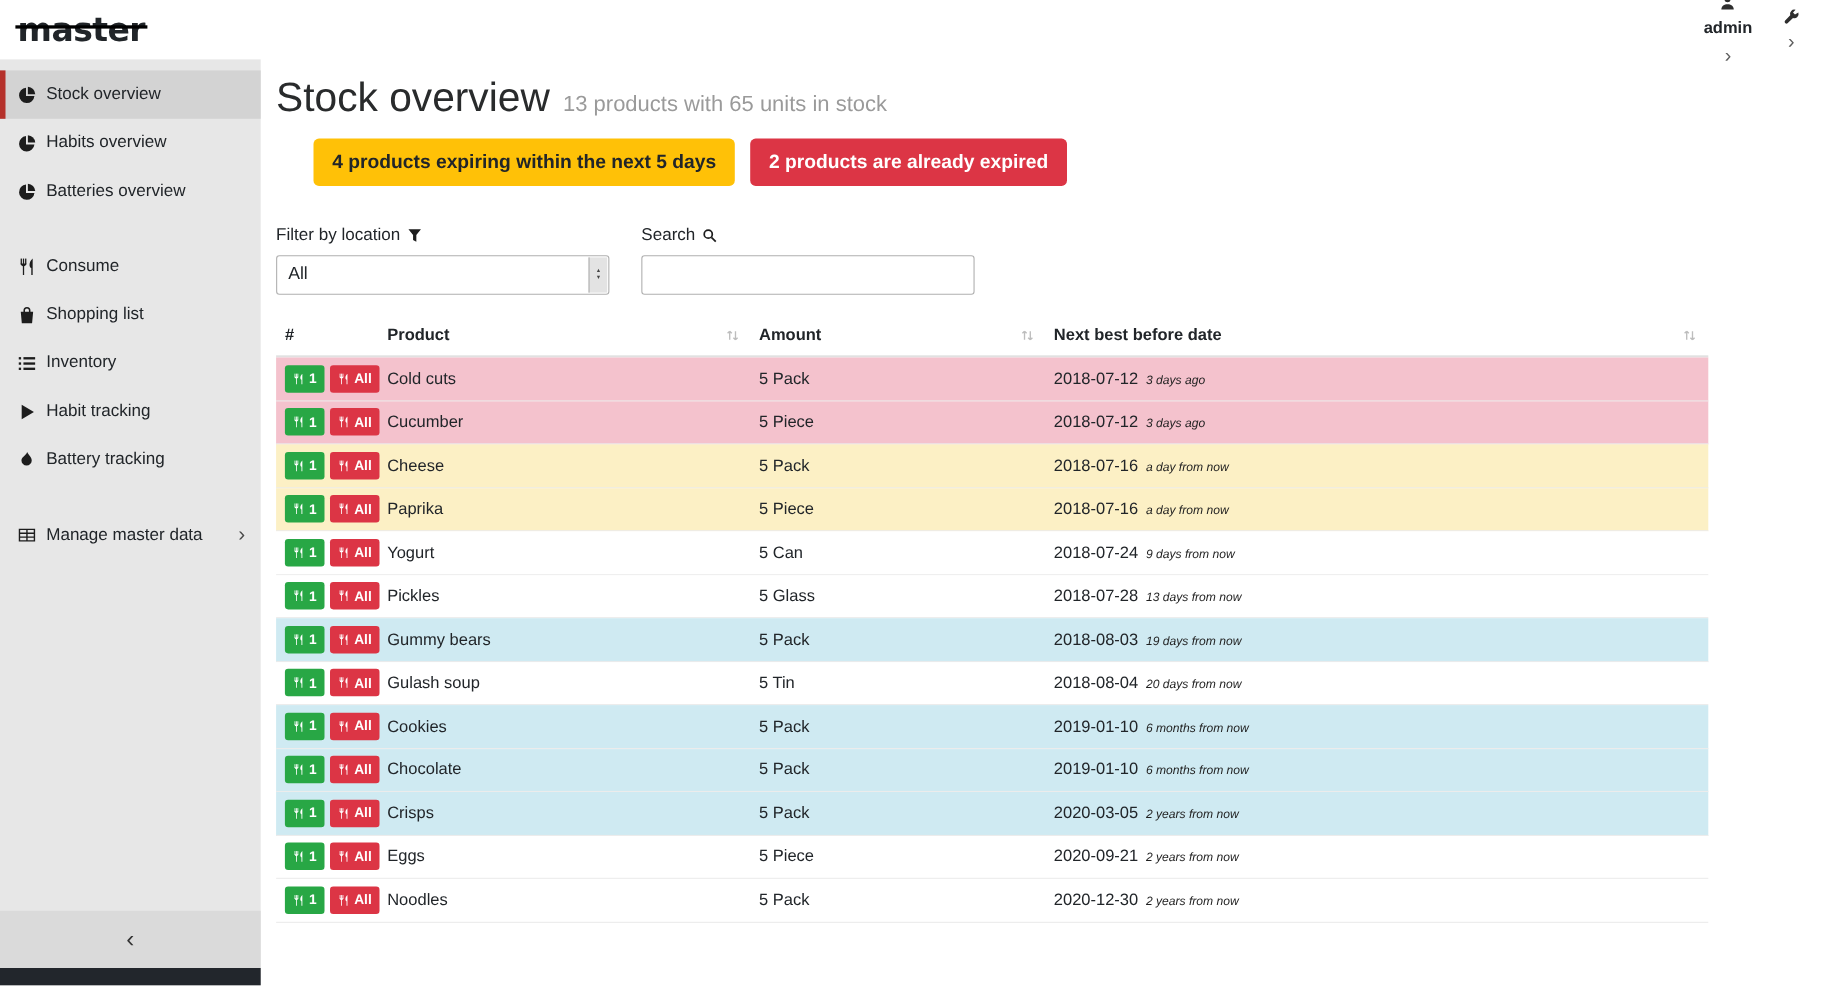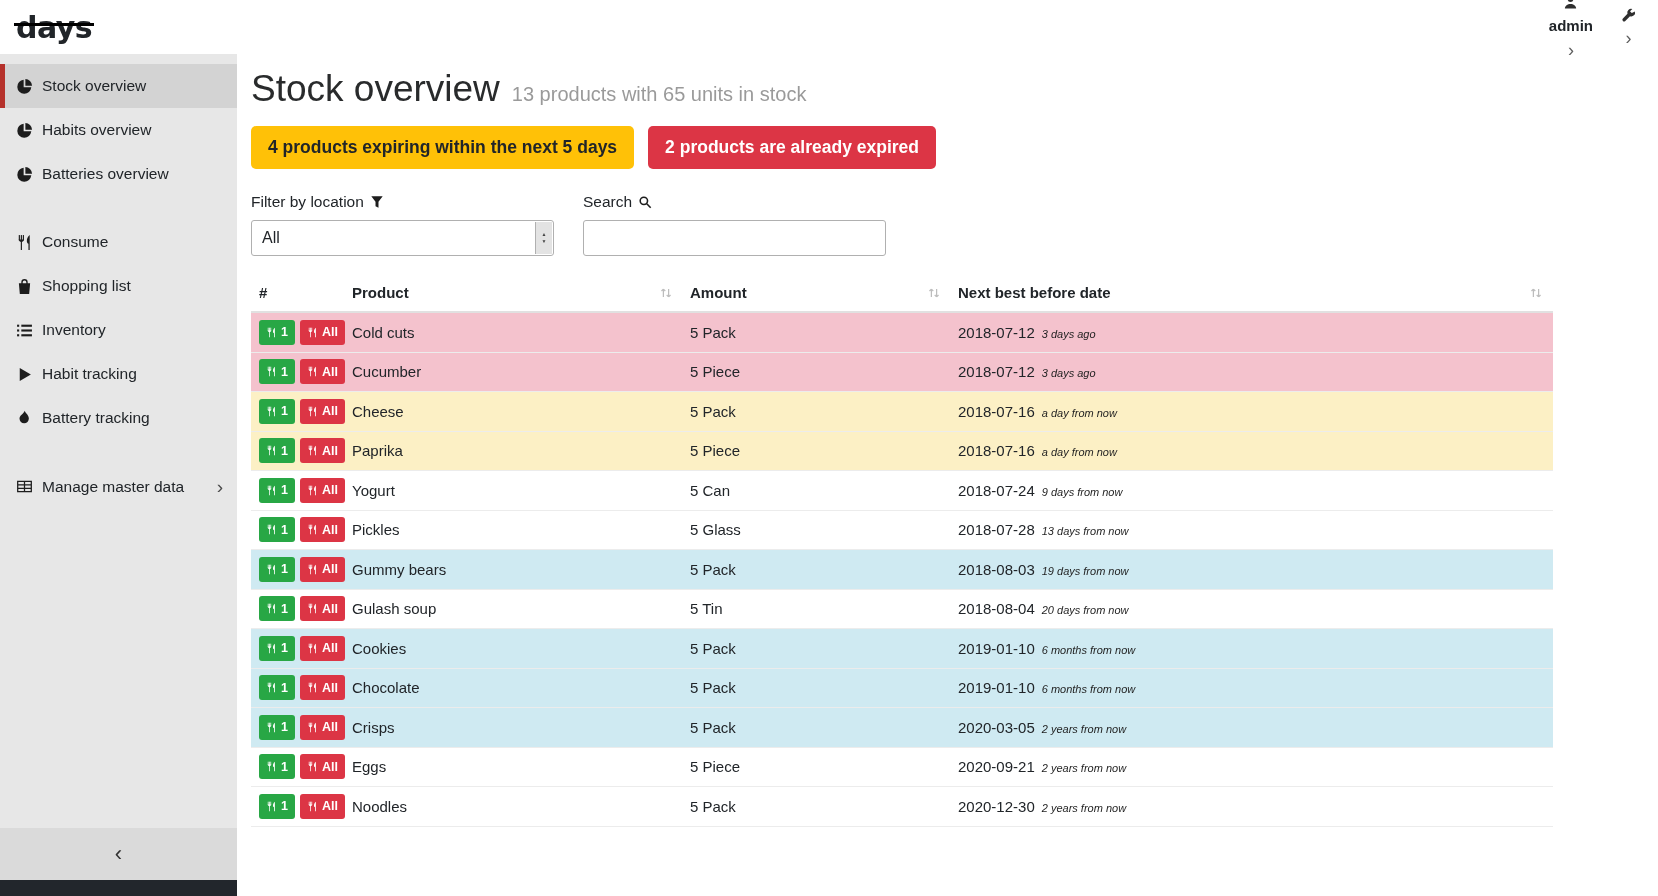--- a/index.html
+++ b/index.html
@@ -90,21 +90,21 @@
   .alerts { display: flex; gap: 14px; margin-top: 16px; }
   .alert {
     padding: 11px 17px;
     border-radius: 5px;
     font-size: 17.5px;
     font-weight: 600;
     cursor: pointer;
     white-space: nowrap;
   }
 
-  .controls { display: flex; gap: 29px; margin-top: 24px; }
+  .controls { display: flex; gap: 29px; margin-top: 36px; }
   .control { width: 303px; }
   .control-label { display: flex; align-items: center; gap: 6px; font-size: 15.5px; margin-bottom: 9px; }
   .icon.dark { width: 14px; height: 14px; color: #1d1d1d; }
   .select {
     height: 36px;
     border: 1px solid #b0b0b0;
     border-radius: 3px;
     background: #fff;
     display: flex;
     align-items: center;
@@ -167,21 +167,21 @@
     cursor: pointer;
     font-family: inherit;
   }
   .row-btn .icon { width: 11px; height: 11px; color: #fff; }
   .due { font-style: italic; font-size: 11px; margin-left: 7px; color: #1f1f1f; }
 </style>
 </head>
 <body>
 
 <header>
-  <div class="logo">days</div>
+  <div class="logo">master</div>
   <div class="header-right">
     <div class="header-group">
       <span class="icon sm">
           <svg viewBox="0 0 16 16" fill="currentColor">
             <circle cx="8" cy="4.5" r="3"></circle>
             <path d="M2 14.5c0-3.2 2.8-5 6-5s6 1.8 6 5z"></path>
           </svg>
         </span>
       <span>admin</span>
       <span class="chev">›</span>
@@ -299,21 +299,21 @@
     </div>
   </aside>
 
   <main>
     <h1 class="page-title">
       <span>Stock overview</span>
       <span class="subtitle">13 products with 65 units in stock</span>
     </h1>
 
     <div class="alerts">
-        <div class="alert" style="background: rgb(255, 193, 7); color: rgb(33, 37, 41);">4 products expiring within the next 5 days</div>
+        <div class="alert" style="background: rgb(255, 193, 7); color: rgb(33, 37, 41); margin-left: 34px;">4 products expiring within the next 5 days</div>
         <div class="alert" style="background: rgb(220, 53, 69); color: rgb(255, 255, 255);">2 products are already expired</div>
       </div>
 
     <div class="controls">
       <div class="control">
         <div class="control-label">
           <span>Filter by location</span>
           <span class="icon dark">
               <svg viewBox="0 0 16 16" fill="currentColor">
                 <path d="M1.5 1.5h13L9.7 7.6v6.9l-3.4-1.7V7.6z"></path>

